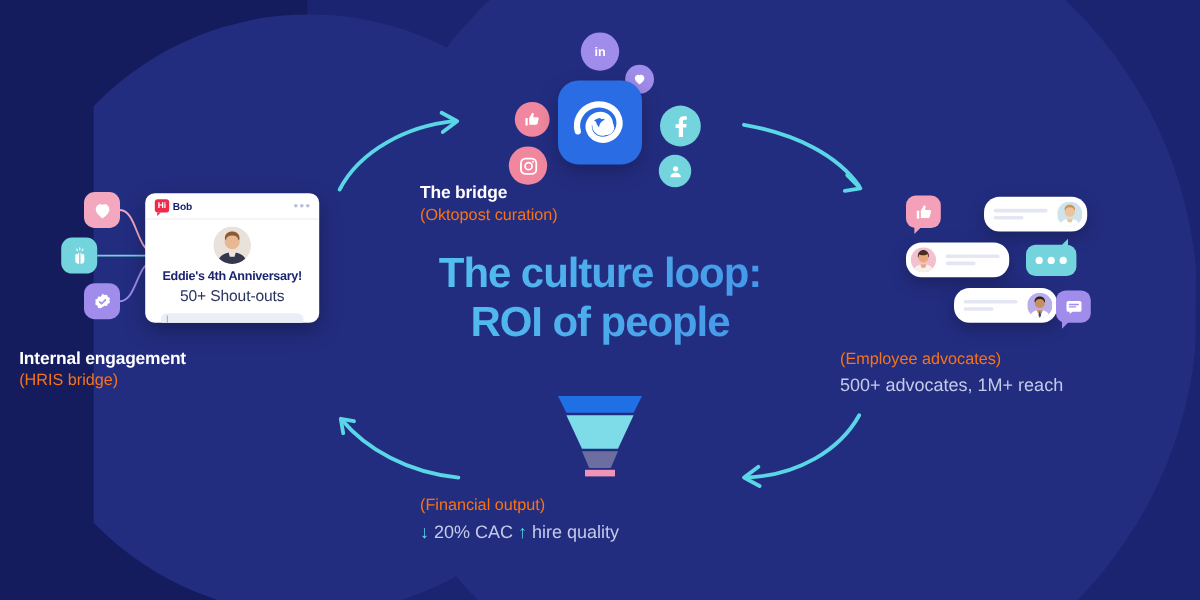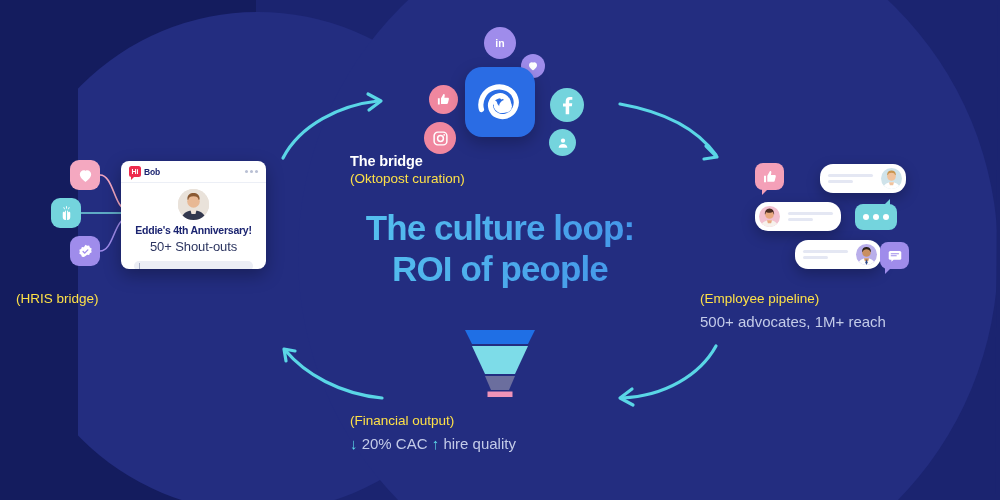--- a/index.html
+++ b/index.html
@@ -49,21 +49,21 @@
     font-size: 14.5px;
     font-weight: bold;
     color: #ffffff;
     letter-spacing: -0.15px;
     line-height: 1.25;
     white-space: nowrap;
   }
   .node-sub {
     font-size: 13.5px;
     font-weight: normal;
-    color: #fde047;
+    color: #f97316;
     line-height: 1.3;
     white-space: nowrap;
   }
   .node-metric {
     font-size: 15px;
     font-weight: normal;
     color: #c3cbe8;
     line-height: 1.4;
     white-space: nowrap;
     margin-top: 3px;
@@ -447,20 +447,21 @@
           </svg>
         </div>
         <div class="hibob-title">Eddie's 4th Anniversary!</div>
         <div class="hibob-sub">50+ Shout-outs</div>
         <div class="hibob-input" title=""></div>
       </div>
     </div>
   </div>
 
   <div class="node" id="left-label">
+    <div class="node-title">Internal engagement</div>
     <div class="node-sub">(HRIS bridge)</div>
   </div>
 
   <div id="right-visual">
 
     <div class="badge" id="badge-thumb">
       <svg width="16" height="16" viewBox="0 0 24 24">
         <path d="M3 10h3v10H3z" fill="#ffffff"></path>
         <path d="M8 10l4-7c1.6 0 2.3 1 2 2.4L13.4 9H19c1.2 0 2 1 1.7 2.2l-1.6 6.4c-.2 1-1 1.4-2 1.4H8z" fill="#ffffff"></path>
       </svg>
@@ -524,21 +525,21 @@
     <div class="badge" id="badge-msg">
       <svg width="16" height="16" viewBox="0 0 24 24">
         <rect x="2.6" y="4.4" width="18.8" height="13.4" rx="2.4" fill="#ffffff"></rect>
         <path d="M6.5 20.6l.3-4.2 3.6 1z" fill="#ffffff"></path>
         <path d="M6.3 8.6h11M6.3 11.6h7.6" stroke="#9f8ceb" stroke-width="1.7" stroke-linecap="round"></path>
       </svg>
     </div>
   </div>
 
   <div class="node" id="right-label">
-    <div class="node-sub">(Employee pipeline)</div>
+    <div class="node-sub">(Employee advocates)</div>
     <div class="node-metric">500+ advocates, 1M+ reach</div>
   </div>
 
   <div id="funnel">
     <svg viewBox="0 0 76 70">
       <polygon points="3,2 73,2 66,16 10,16" fill="#1f6fe5"></polygon>
       <polygon points="10,18 66,18 53,46 23,46" fill="#7ddce8"></polygon>
       <polygon points="23,48 53,48 47,62 29,62" fill="#6b6e9e"></polygon>
       <rect x="25.5" y="63.5" width="25" height="5.5" fill="#f093b8"></rect>
     </svg>

